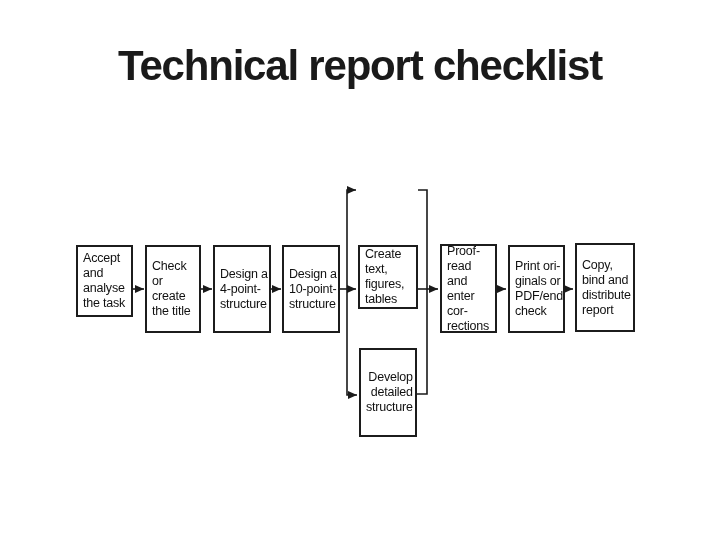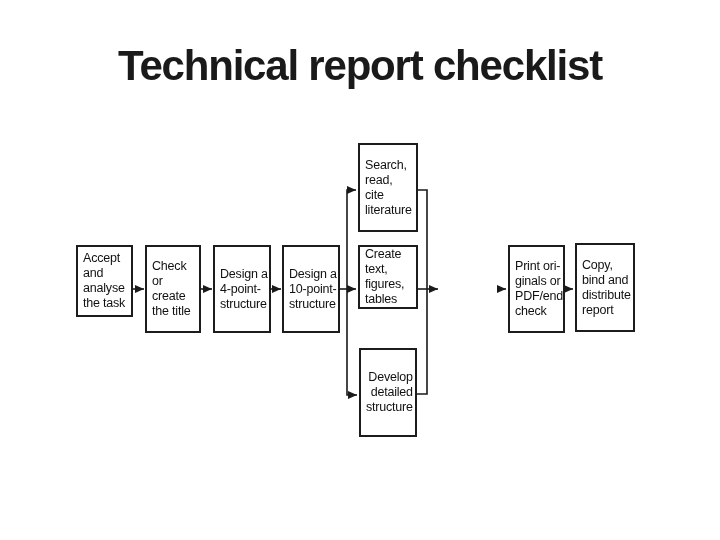--- a/index.html
+++ b/index.html
@@ -110,31 +110,31 @@
     <div class="fb b3">Design a
 4-point-
 structure</div>
     <div class="fb b4">Design a
 10-point-
 structure</div>
     <div class="fb b5">Create
 text,
 figures,
 tables</div>
+    <div class="fb b6">Proof-
+read and
+enter cor-
+rections</div>
     <div class="fb b7">Print ori-
 ginals or
 PDF/end
 check</div>
     <div class="fb b8">Copy,
 bind and
 distribute
 report</div>
 
-    <div class="fb bt">Search,
-read,
-cite
-literature</div>
     <div class="fb bb">Develop
 detailed
 structure</div>
 
   </div>
 </div>
 
 </body></html>

